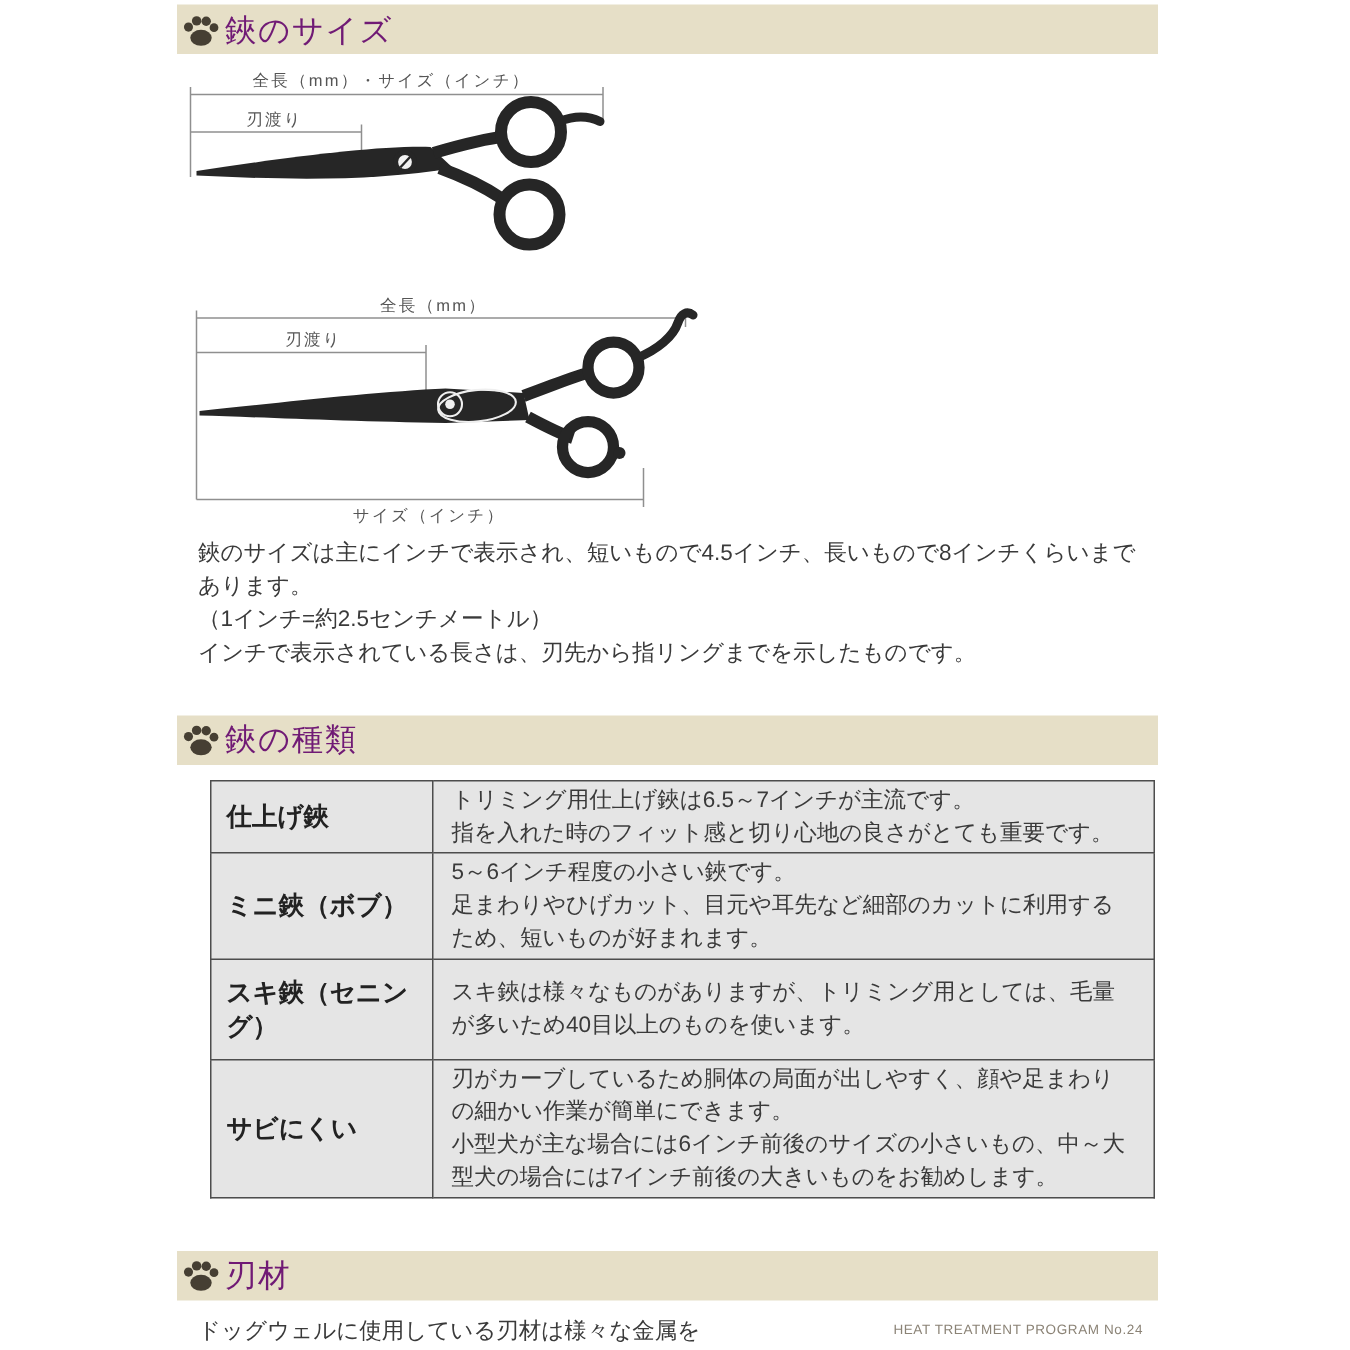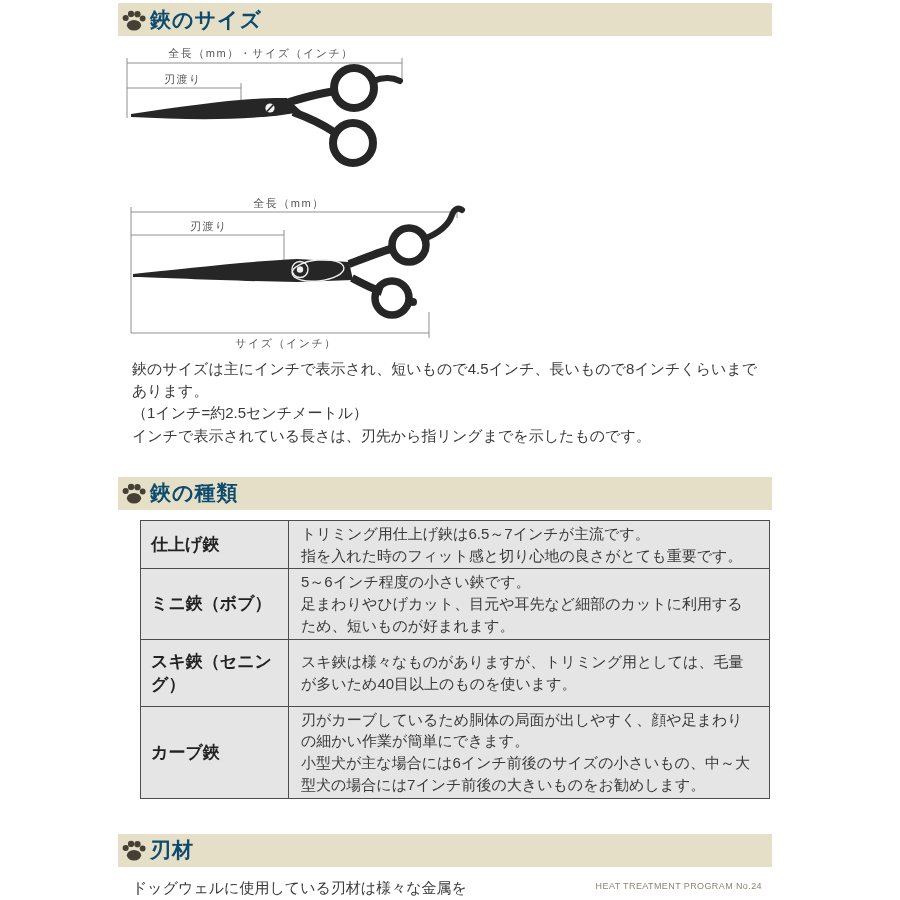--- a/index.html
+++ b/index.html
@@ -10,21 +10,21 @@
   }
   .content{width:654px;margin-left:118px;padding-top:3px;}
 
   
   .sec-header{
     display:flex;align-items:center;gap:3px;
     background:#e6dfc7;height:33px;padding-left:3px;box-sizing:border-box;
   }
   .sec-header .paw{width:26px;height:26px;flex:0 0 auto;}
   .sec-header h2{
-    margin:0;font-size:21px;font-weight:bold;color:#0c4a6e;letter-spacing:1px;
+    margin:0;font-size:21px;font-weight:normal;color:#701a75;letter-spacing:1px;
   }
 
   
   .diagrams{display:flex;gap:14px;margin-top:6px;padding-left:3px;flex-direction:column;}
   .dim-line{stroke:#8f8f8f;stroke-width:1;}
   .dim-text{font-size:11px;fill:#555;letter-spacing:1.5px;}
   .sx{fill:#262626;}
   .sx-stroke{stroke:#262626;fill:none;}
 
   .body-text{
@@ -167,21 +167,21 @@
       <tr>
         <td class="type-name">ミニ鋏（ボブ）</td>
         <td class="type-desc">5～6インチ程度の小さい鋏です。
 足まわりやひげカット、目元や耳先など細部のカットに利用するため、短いものが好まれます。</td>
       </tr>
       <tr>
         <td class="type-name">スキ鋏（セニング）</td>
         <td class="type-desc">スキ鋏は様々なものがありますが、トリミング用としては、毛量が多いため40目以上のものを使います。</td>
       </tr>
       <tr>
-        <td class="type-name">カーブ鋏</td>
+        <td class="type-name">サビにくい</td>
         <td class="type-desc">刃がカーブしているため胴体の局面が出しやすく、顔や足まわりの細かい作業が簡単にできます。
 小型犬が主な場合には6インチ前後のサイズの小さいもの、中～大型犬の場合には7インチ前後の大きいものをお勧めします。</td>
       </tr>
     </tbody>
   </table>
 
   <div class="gap-xl"></div>
 
   <div class="sec-header">
     <svg class="paw" viewBox="0 0 24 24">

